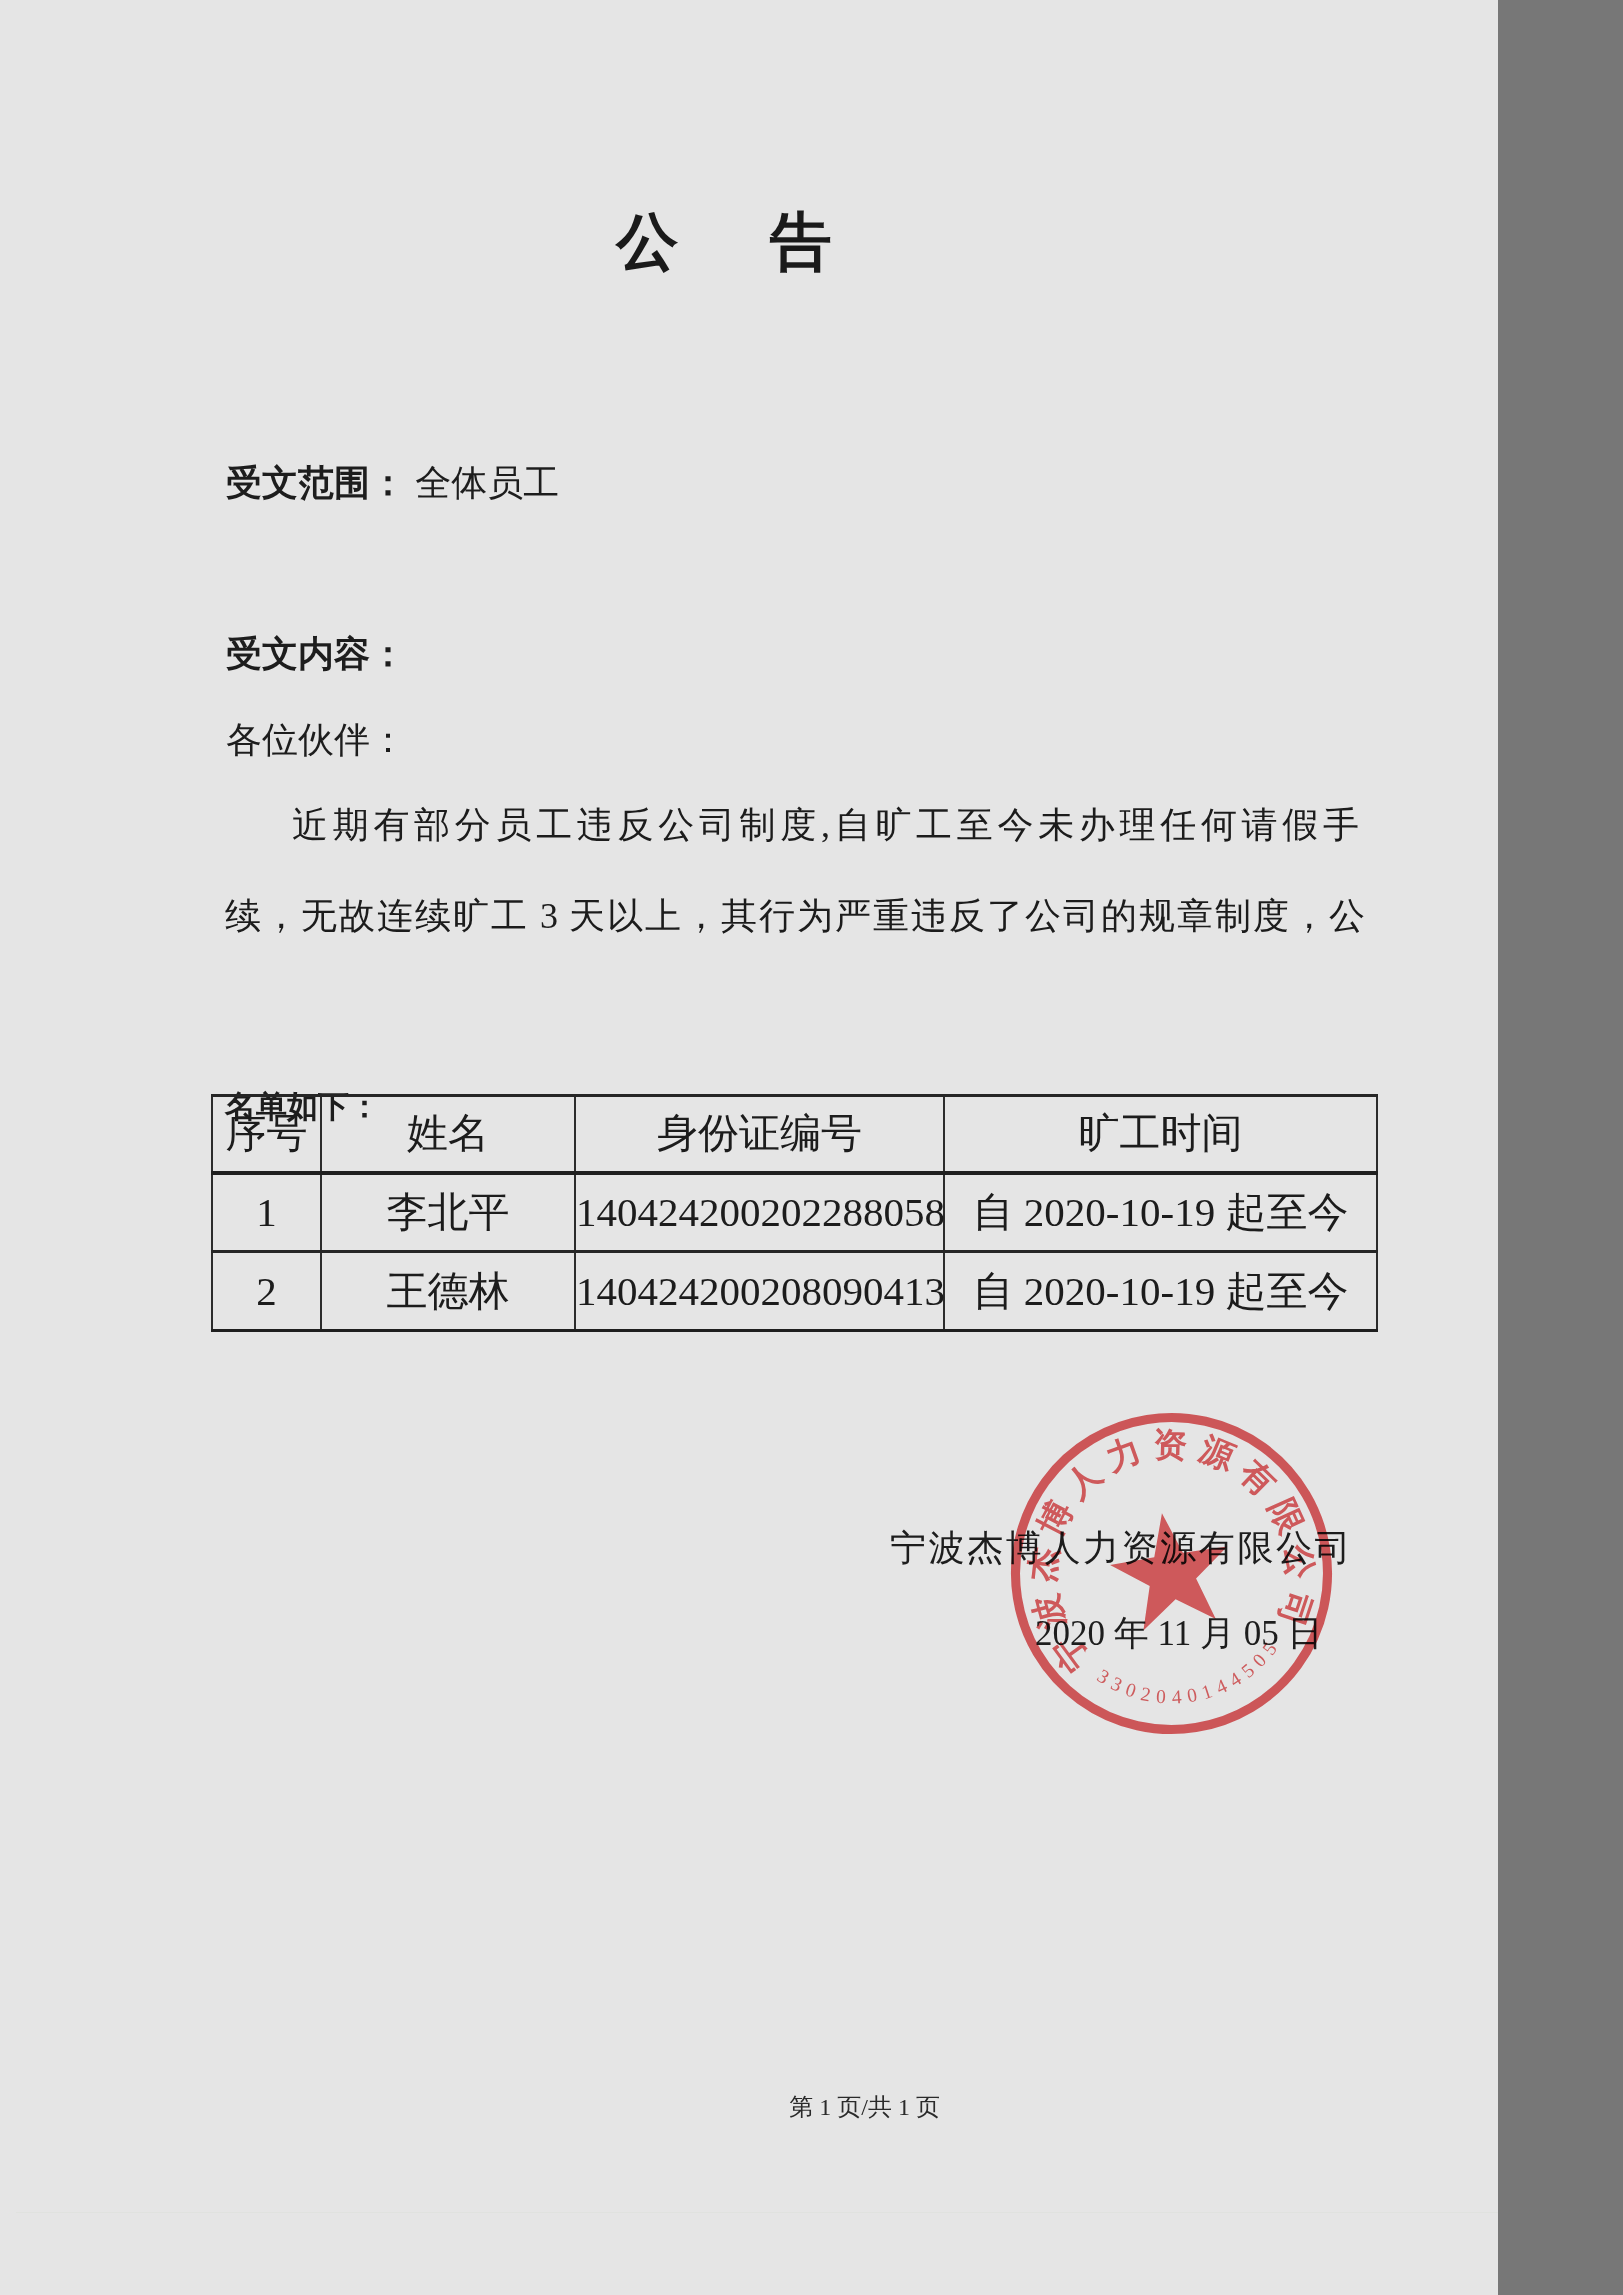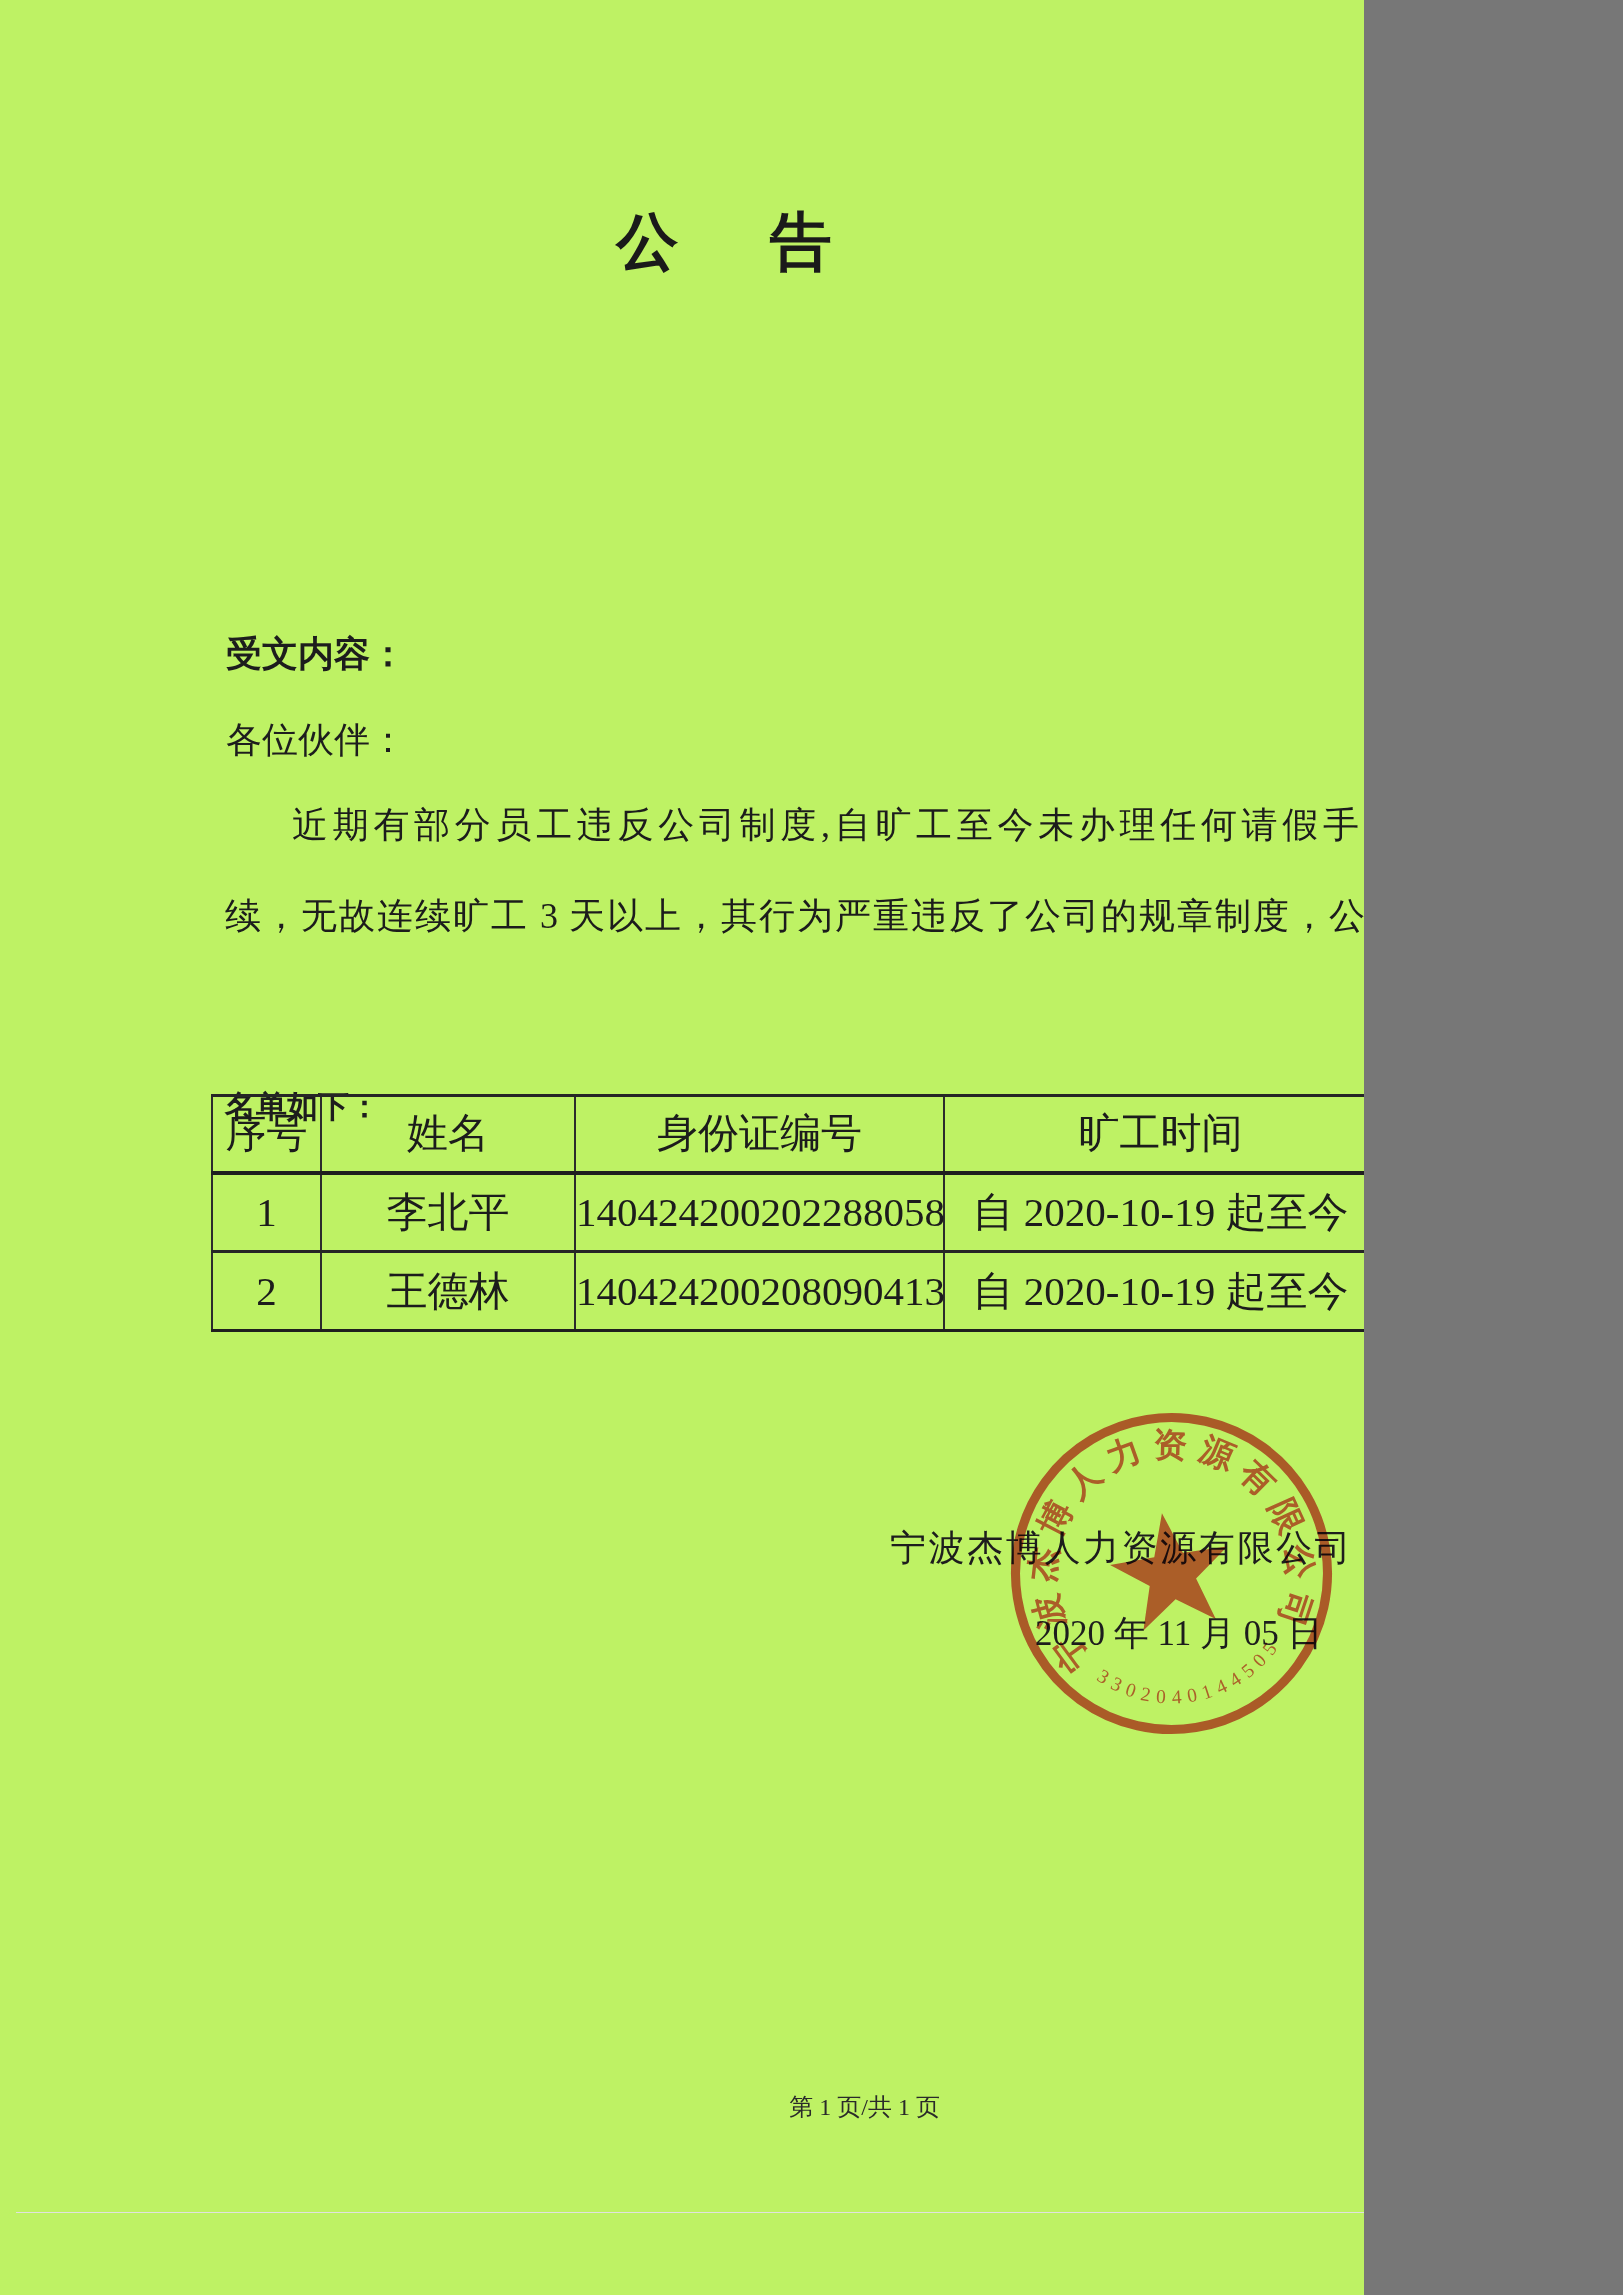--- a/index.html
+++ b/index.html
@@ -1,19 +1,19 @@
 <!DOCTYPE html>
 <html style="font-size:10.5px"><head>
 <meta charset="utf-8">
 <style>
   html,body{margin:0;padding:0;background:#777;}
   #page{
     position:relative;
-    width:1364px;height:2295px;
-    background:#bef264;
+    width:1498px;height:2295px;
+    background:#e5e5e5;
     overflow:hidden;
     font-family:"Liberation Serif","DejaVu Serif",serif;
     color:#1d1d1d;
   }
   .abs{position:absolute;}
   
   .doc-title{
     top:200px;left:0;width:1486px;
     text-align:center;
     font-size:62px;font-weight:700;
@@ -68,20 +68,23 @@
   .scan-vline{top:0;left:1600px;width:2px;height:2003px;background:#e9ebe8;}
   .scan-hline{top:2212px;left:15.7px;width:1608px;height:1.3px;background:#e0e2df;}
 </style>
 </head>
 <body>
 
 <div id="page">
 
   <div class="abs doc-title">公 告</div>
 
+  <div class="abs field-row row-1">
+    <span class="field-label">受文范围：</span><span class="field-value">全体员工</span>
+  </div>
   <div class="abs field-row row-3">
     <span class="field-label">受文内容：</span><span class="field-value"></span>
   </div>
 
   <div class="abs salutation">各位伙伴：</div>
 
   <div class="abs body-line body-line-1">近期有部分员工违反公司制度,自旷工至今未办理任何请假手</div>
   <div class="abs body-line body-line-2">续，无故连续旷工 3 天以上，其行为严重违反了公司的规章制度，公</div>
 
   <div class="abs list-intro">名单如下：</div>

